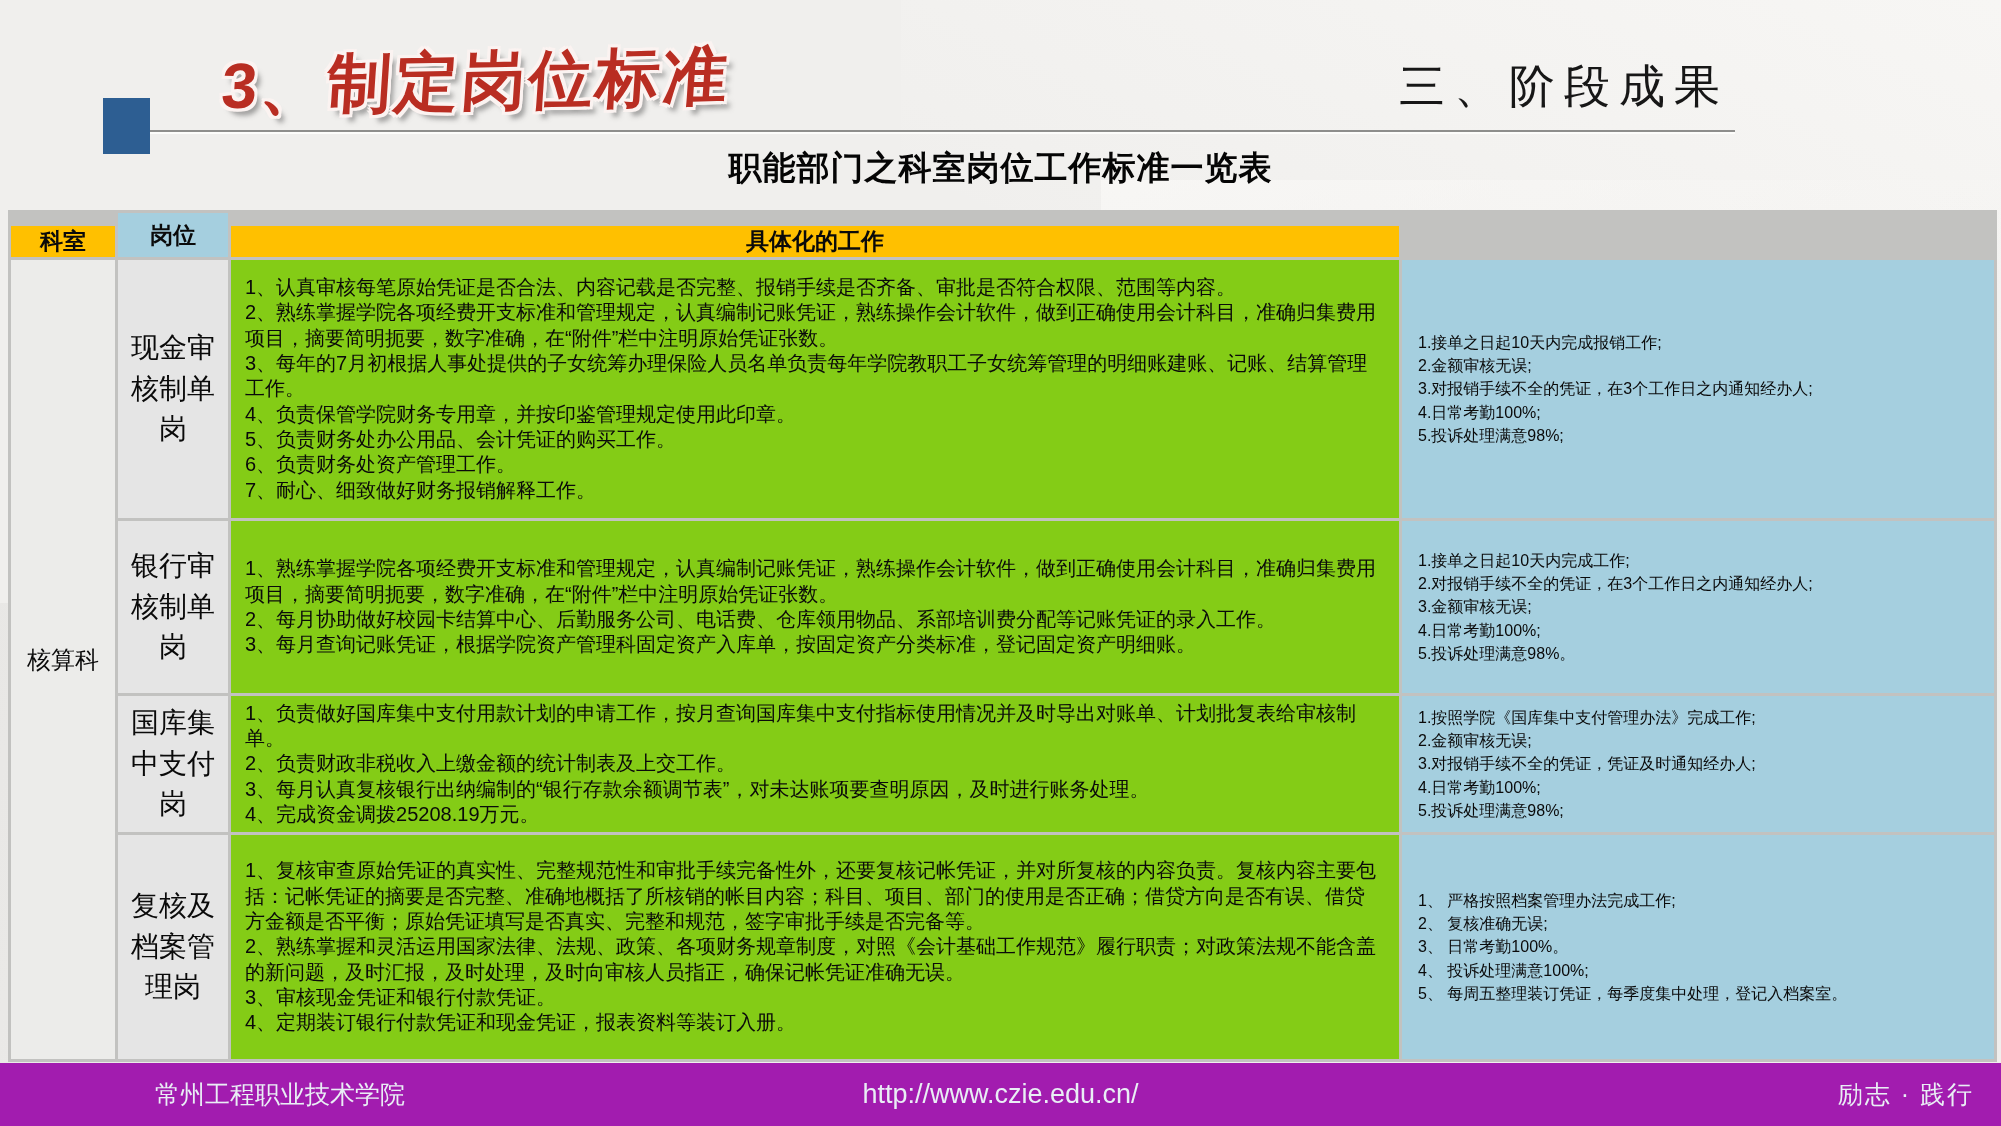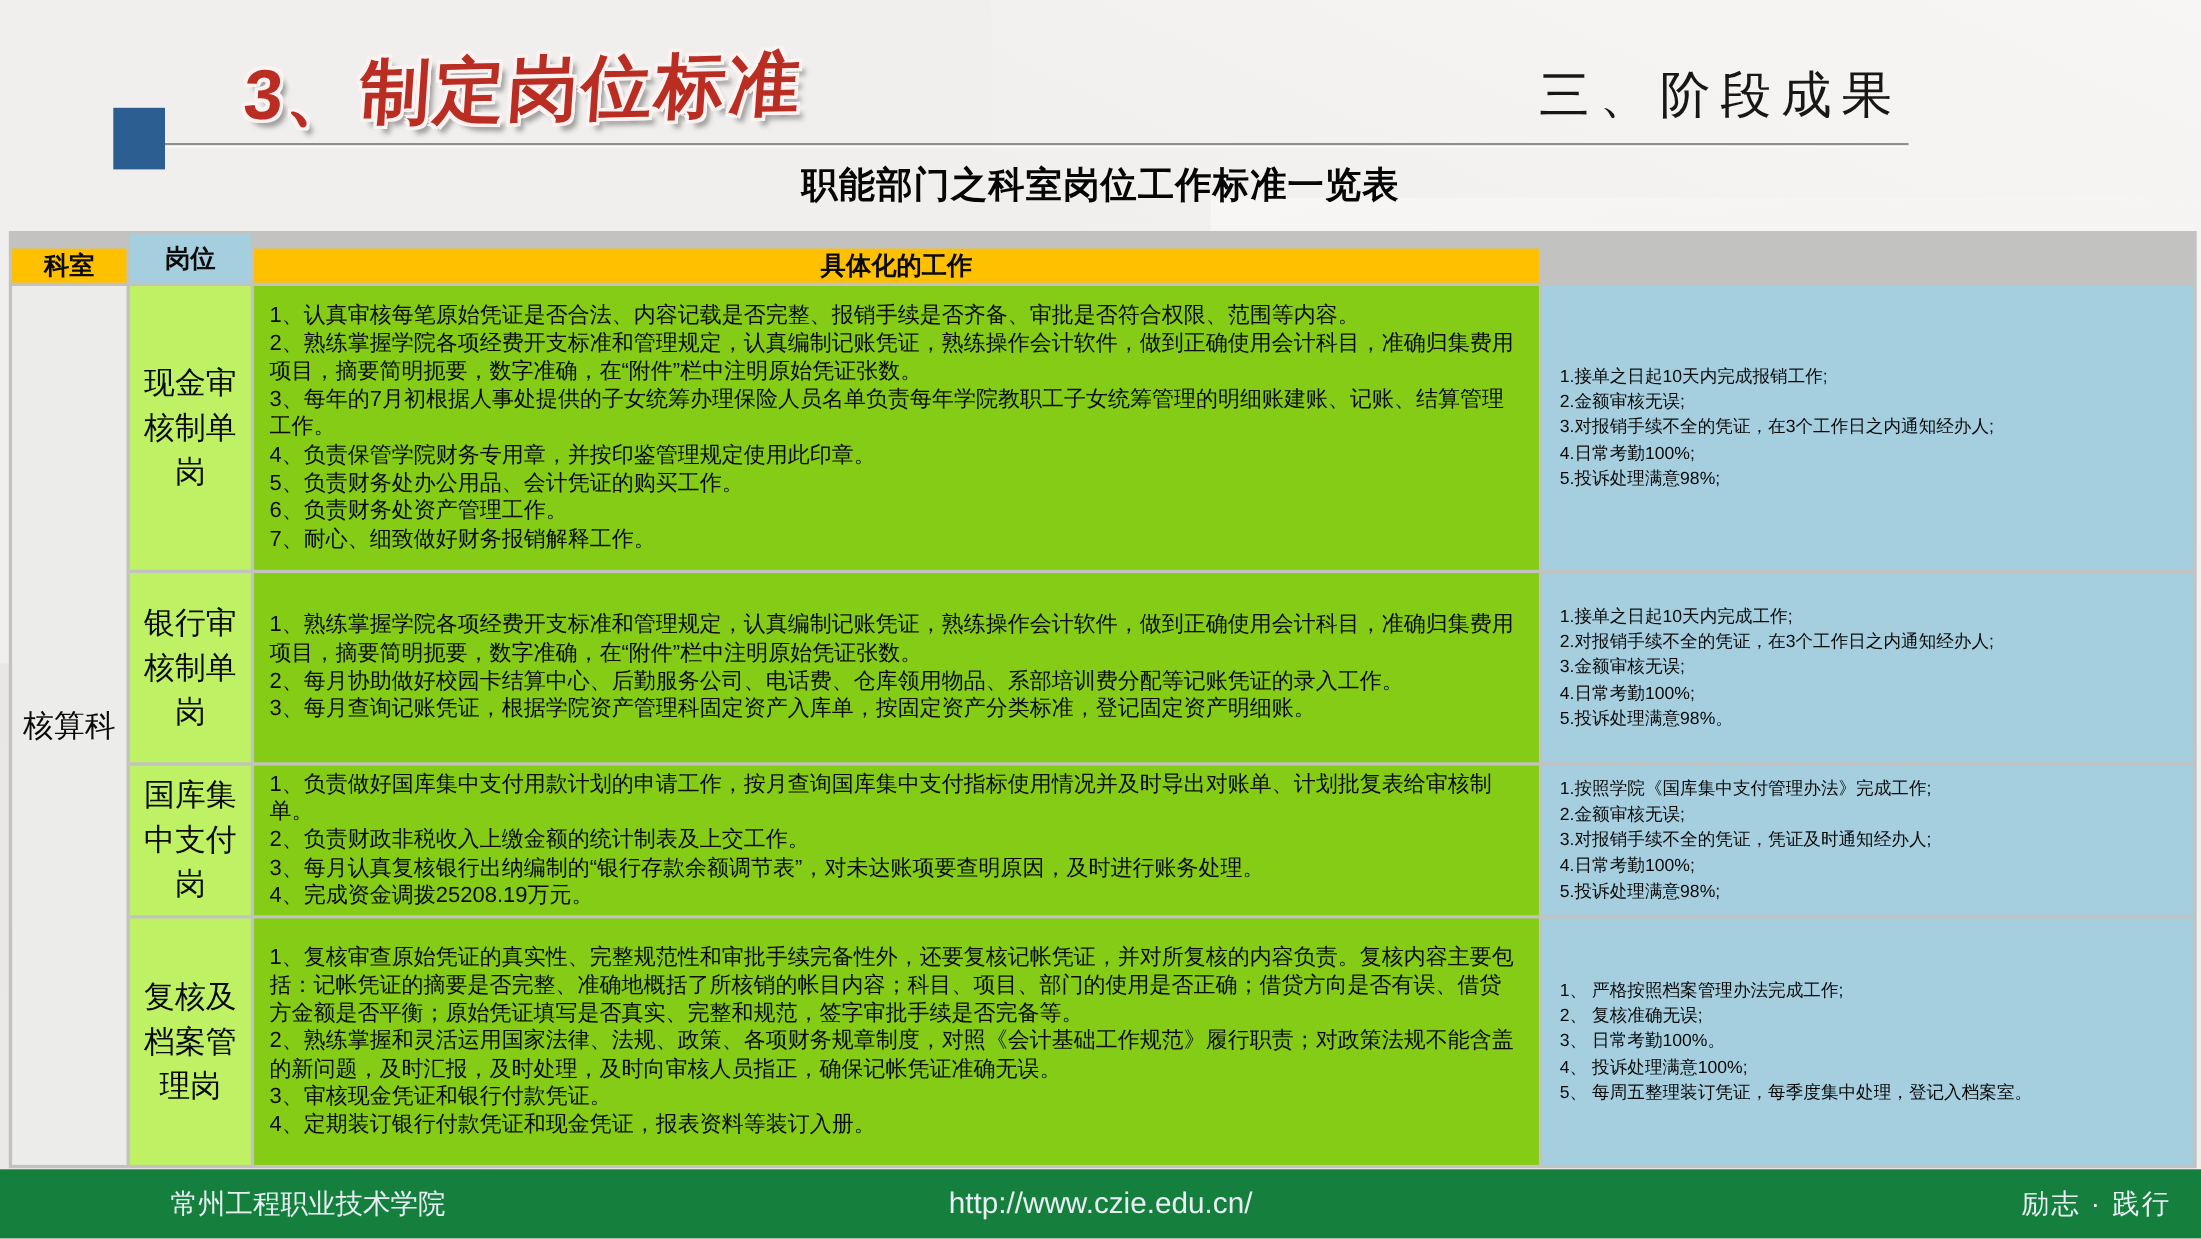--- a/index.html
+++ b/index.html
@@ -45,36 +45,36 @@
     position:absolute;left:8px;top:210px;z-index:3;
     display:grid;
     grid-template-columns:104px 110px 1168px 592px;
     grid-template-rows:44px 258px 172px 136px 224px;
     gap:3px;padding:3px;background:#c2c2c0;
   }
   .cell{display:flex;align-items:center;color:#0a0a0a;}
   .th{justify-content:center;font-size:23px;font-weight:bold;}
   .gold{background:#FFC000;margin-top:13px;}
   .blue{background:#a5cfdf;}
-  .dept{background:#ececea;justify-content:center;font-size:28px;}
-  .pos{background:#bef264;justify-content:center;text-align:center;
+  .dept{background:#ececea;justify-content:center;font-size:24px;}
+  .pos{background:#e5e5e5;justify-content:center;text-align:center;
     font-size:28px;line-height:1.45;padding:16px 11px;}
   .tasks{background:#84cc16;font-size:20px;line-height:1.27;padding:6px 16px 6px 14px;}
   .stds{background:#a5cfdf;font-size:16px;line-height:1.44;padding:6px 10px 6px 16px;}
   .prewrap{white-space:pre-line;}
   .h1{grid-area:1/1}.h2{grid-area:1/2}.h3{grid-area:1/3}.h4{grid-area:1/4}
   .dept{grid-area:2/1/6/2}
   .p0{grid-area:2/2}.t0{grid-area:2/3}.s0{grid-area:2/4}
   .p1{grid-area:3/2}.t1{grid-area:3/3}.s1{grid-area:3/4}
   .p2{grid-area:4/2}.t2{grid-area:4/3}.s2{grid-area:4/4}
   .p3{grid-area:5/2}.t3{grid-area:5/3}.s3{grid-area:5/4}
 
   
   .footer{
-    position:absolute;left:0;bottom:0;width:2001px;height:63px;background:#15803d;z-index:4;
+    position:absolute;left:0;bottom:0;width:2001px;height:63px;background:#a21caf;z-index:4;
     display:flex;align-items:center;color:#e9eef5;
   }
   .footer .school{position:absolute;left:155px;font-size:25px;}
   .footer .url{position:absolute;left:0;width:100%;text-align:center;font-size:27px;}
   .footer .motto{position:absolute;right:27px;font-size:25px;letter-spacing:2px;}
 </style>
 </head>
 <body>
 
 <div class="deco-tr"></div>

